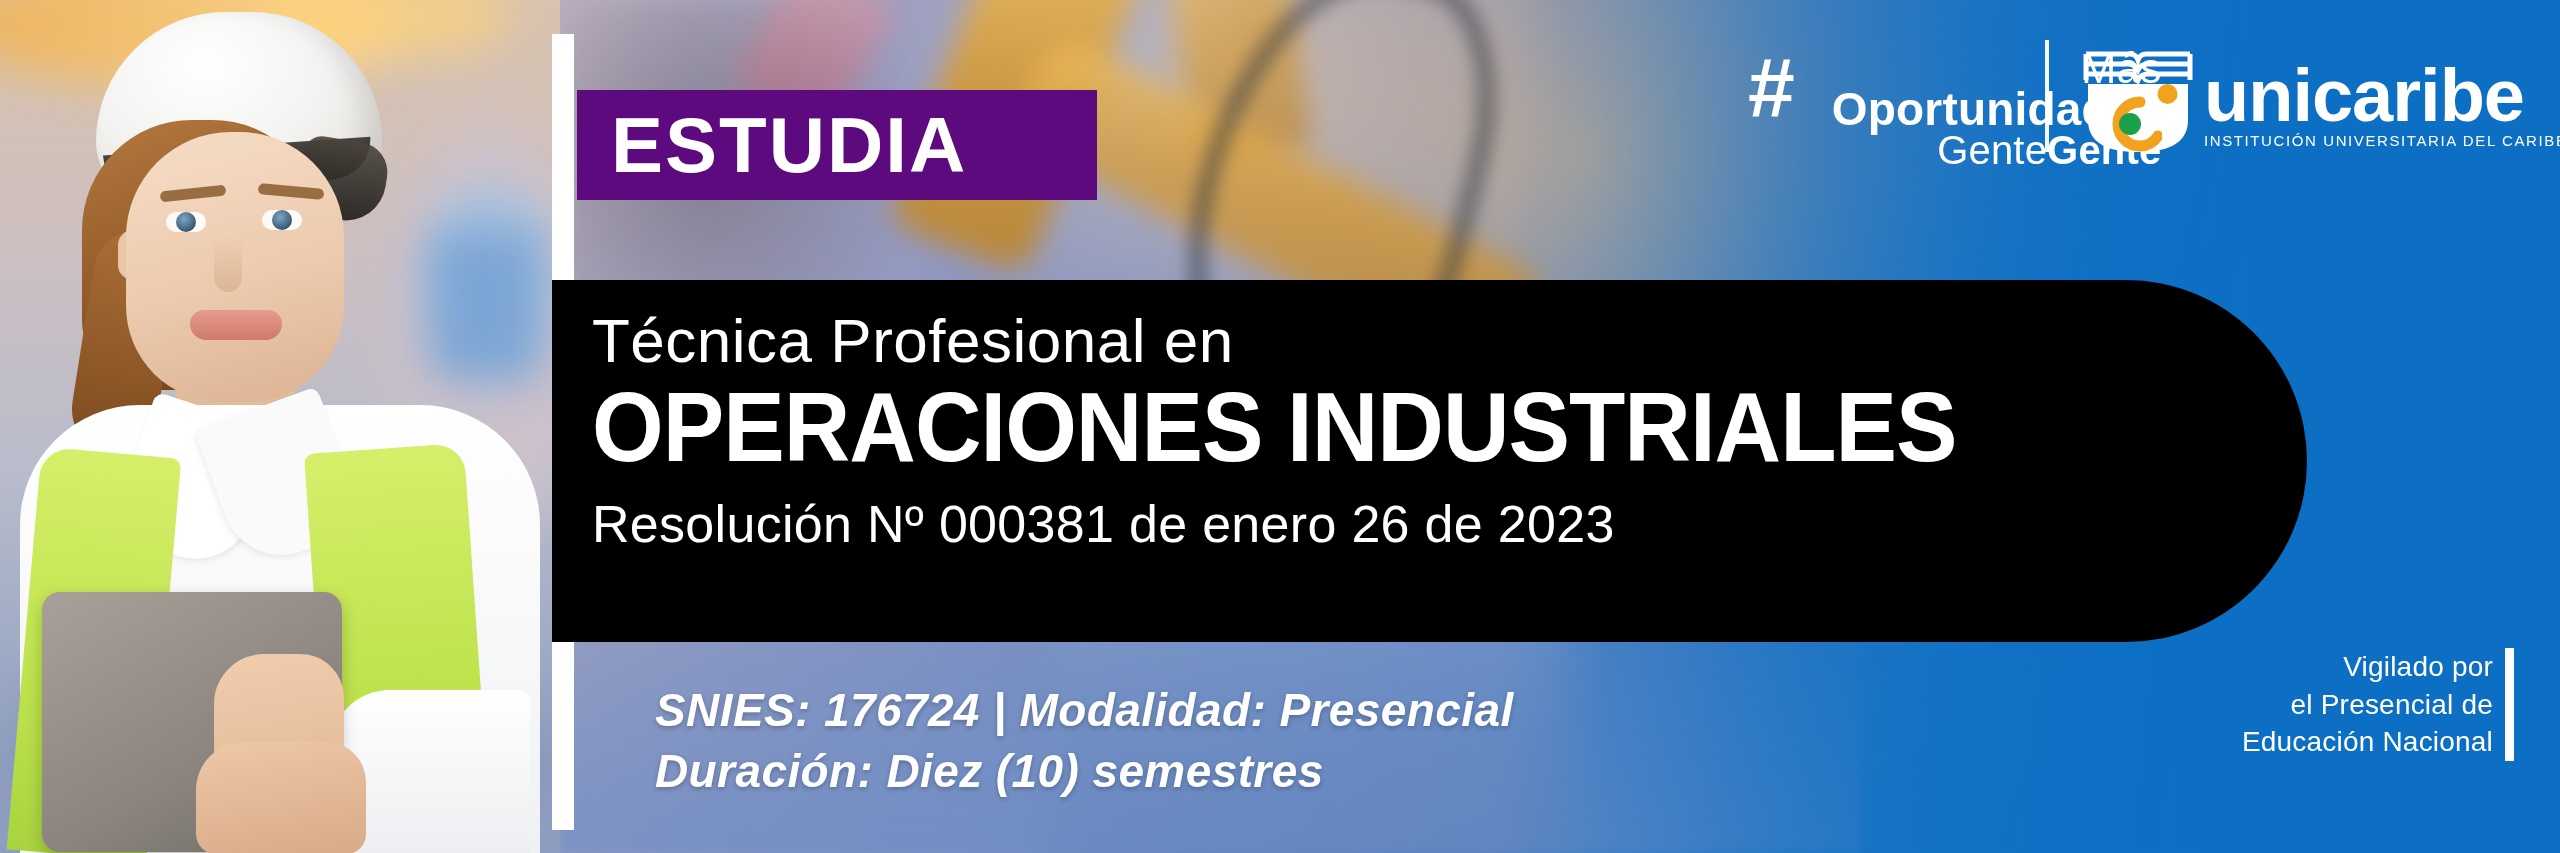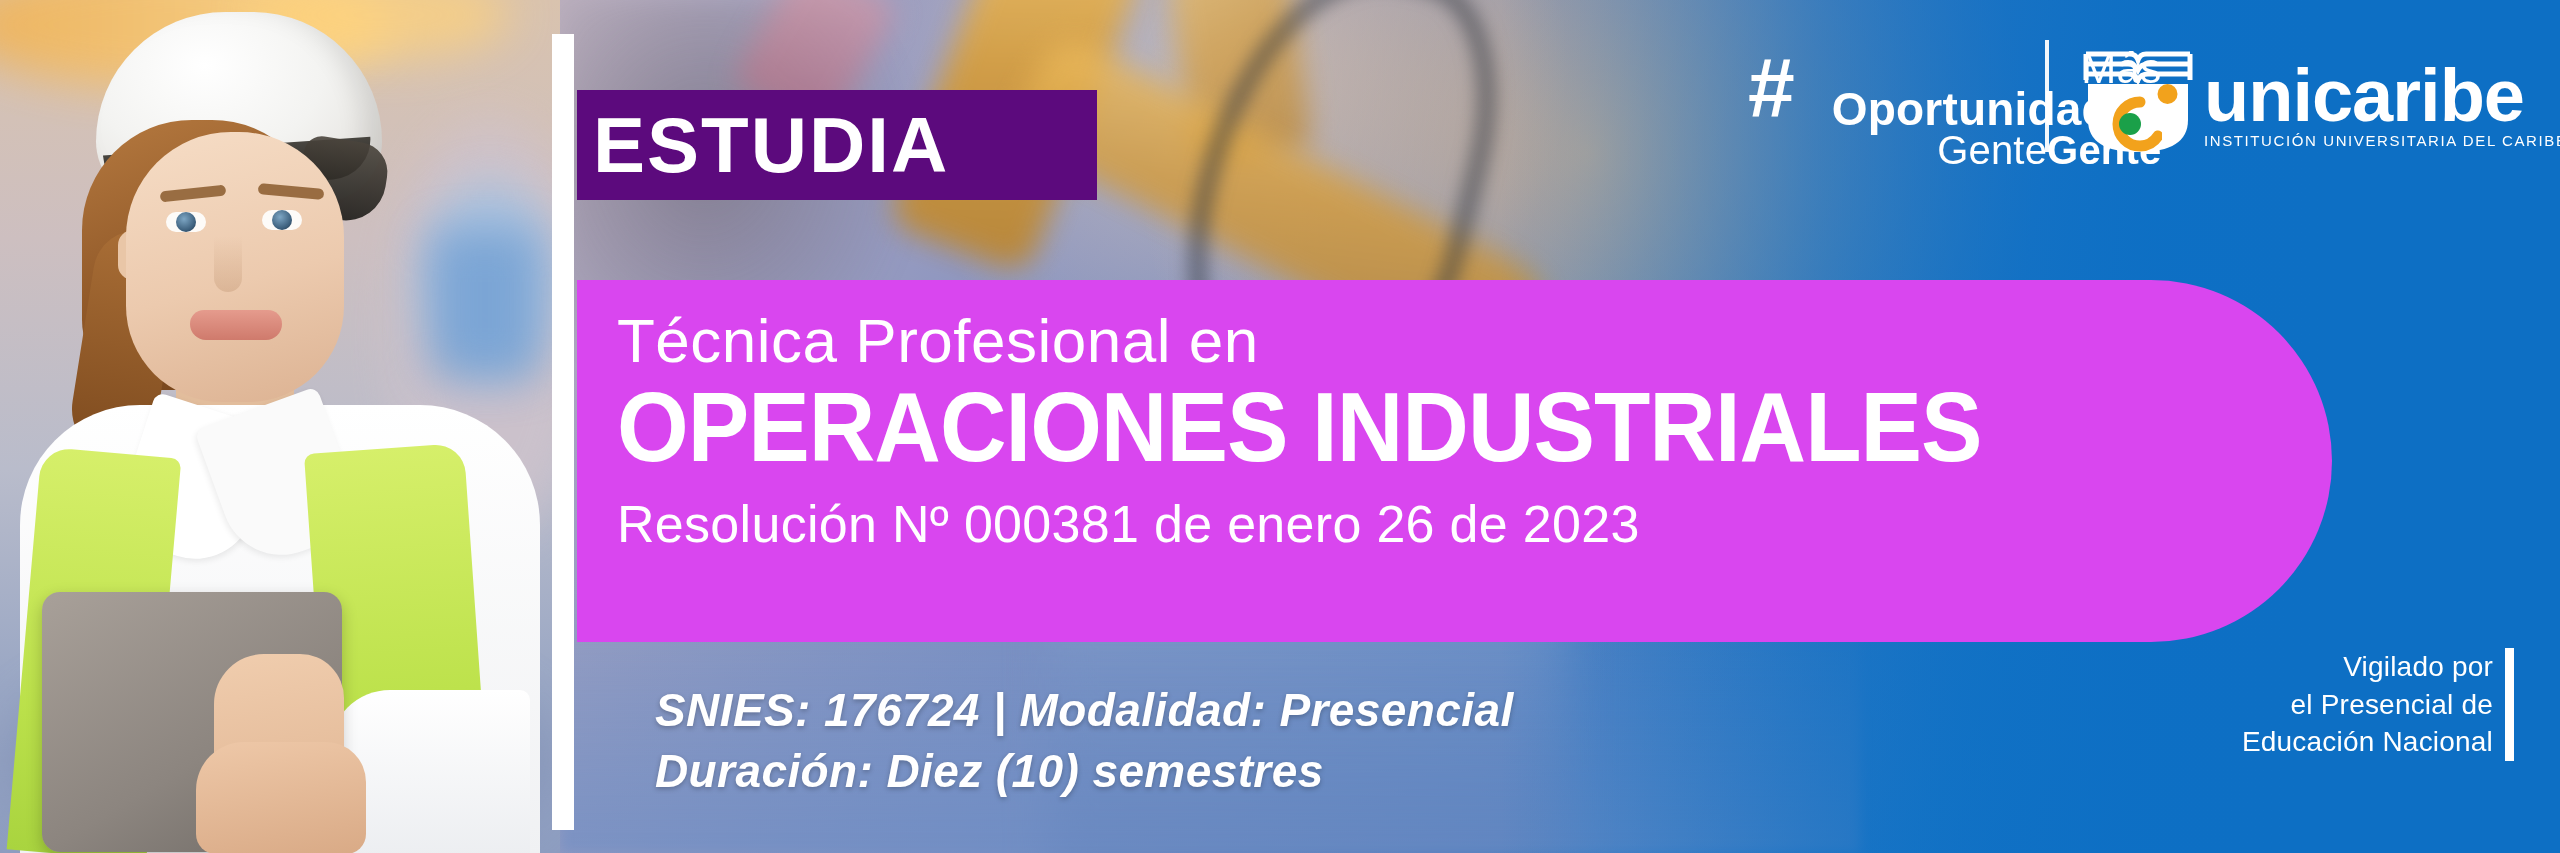--- a/index.html
+++ b/index.html
@@ -187,28 +187,28 @@
   .estudia{
     position:absolute;left:577px;top:90px;width:520px;height:110px;
     background:#5c0a7d;z-index:13;
     display:flex;align-items:center;
   }
   .estudia-label{
     color:#ffffff;
     font-size:78px;
     font-weight:700;
     letter-spacing:2px;
-    padding-left:16px;
+    padding-left:34px;
     line-height:1;
   }
 
   
   .title-panel{
-    position:absolute;left:577px;top:280px;width:1755px;height:362px;
-    background:#d946ef;
+    position:absolute;left:552px;top:280px;width:1755px;height:362px;
+    background:#000000;
     border-radius:0 181px 181px 0;
     z-index:13;
     padding:28px 0 0 40px;
     box-sizing:border-box;
   }
   .t-sub{
     color:#ffffff;font-size:62px;font-weight:400;line-height:1.06;
     letter-spacing:.5px;
   }
   .t-main{

